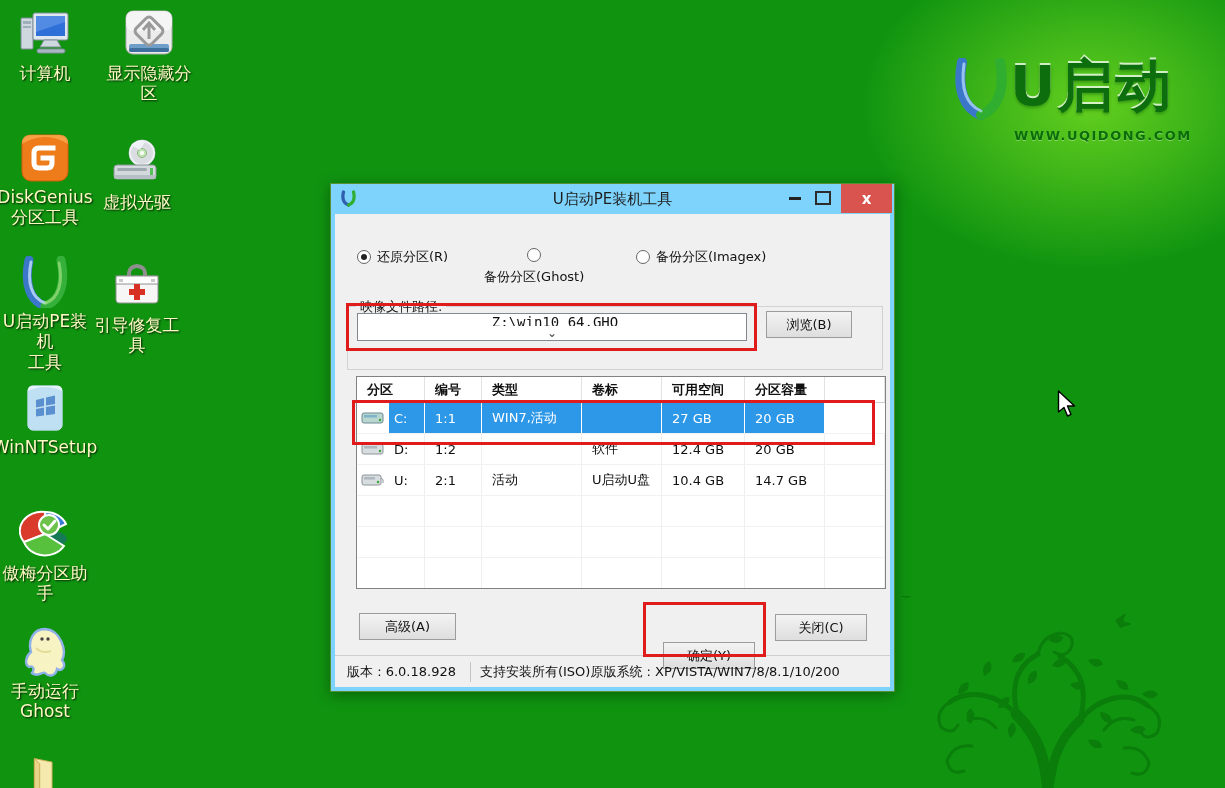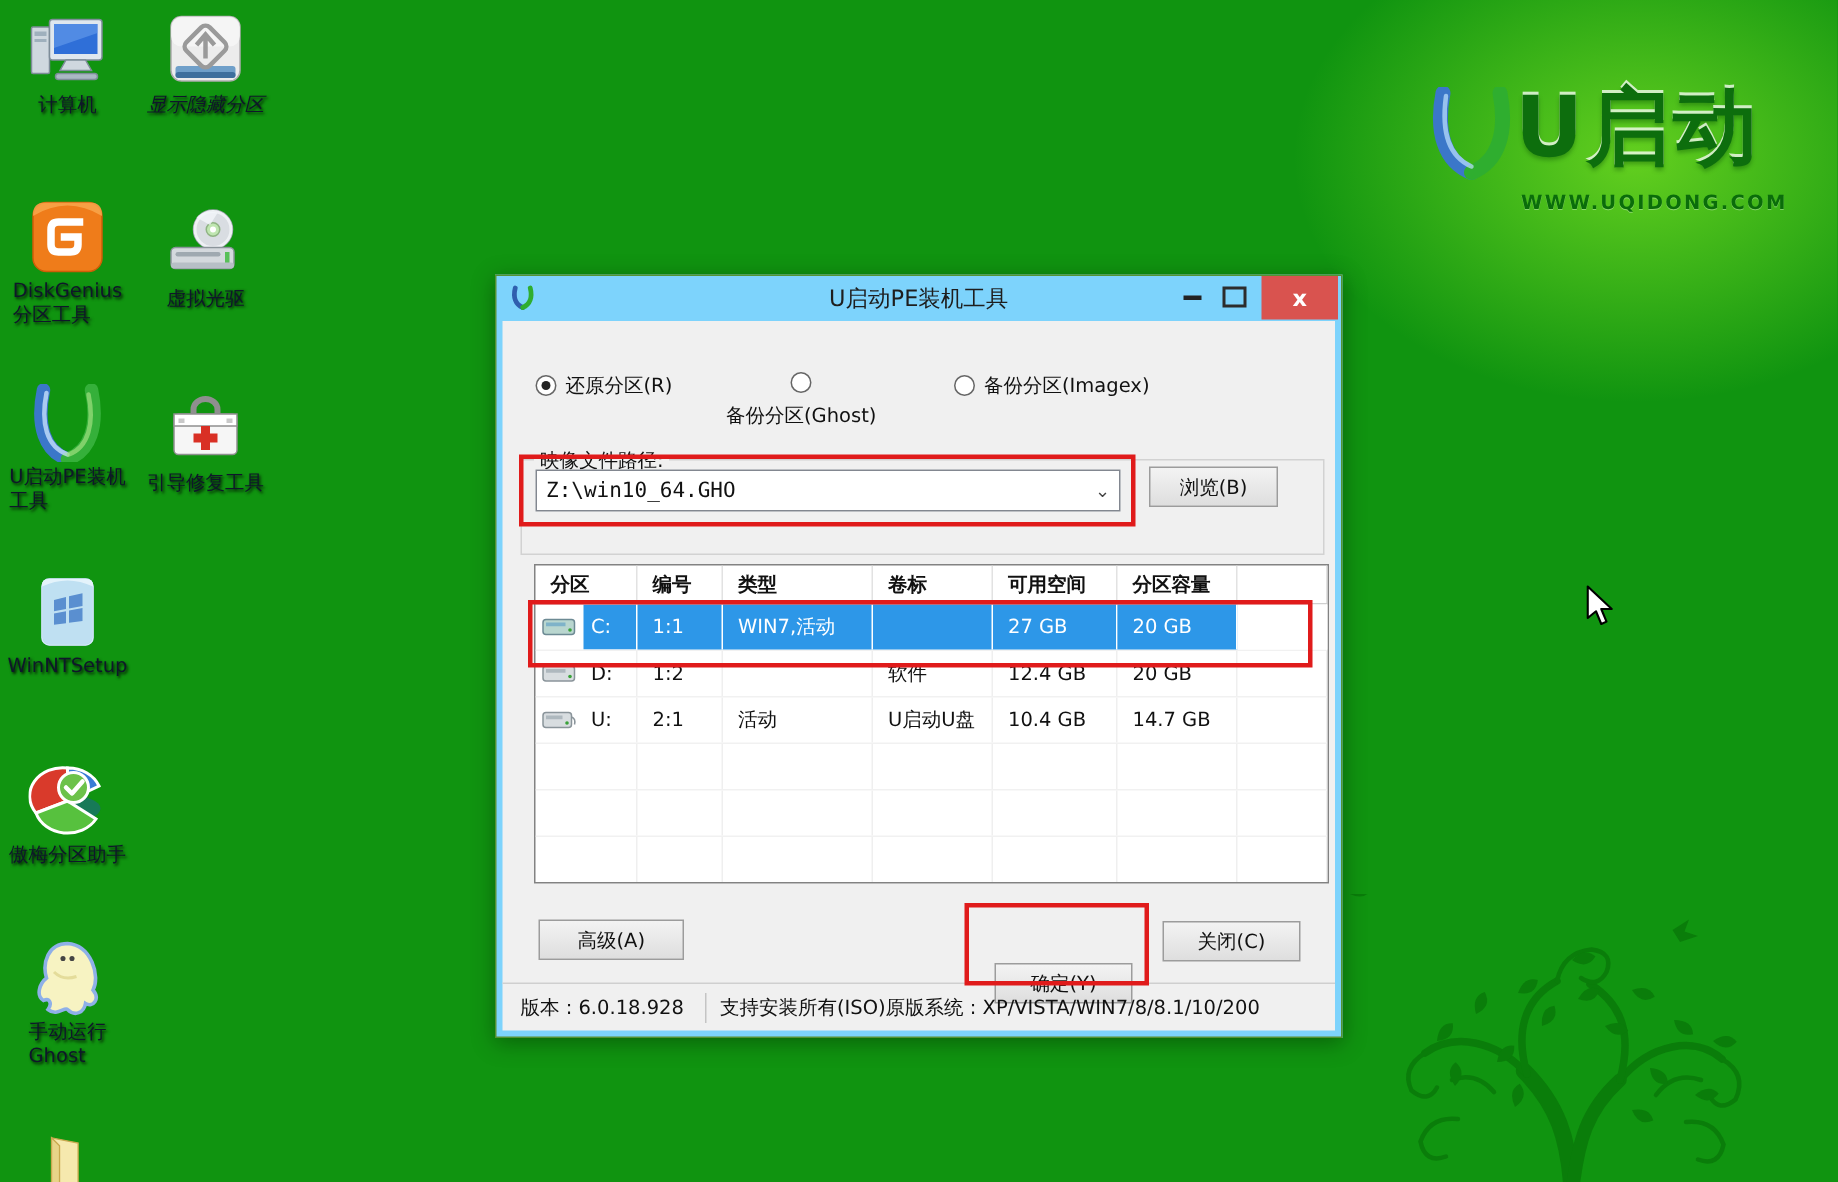--- a/index.html
+++ b/index.html
@@ -13,21 +13,21 @@
   .logo-glow{position:absolute;left:860px;top:-60px;width:460px;height:330px;
     background:radial-gradient(ellipse at center,rgba(120,222,35,.8) 0%,rgba(120,222,35,.35) 40%,rgba(120,222,35,0) 70%);}
   .brand{position:absolute;left:952px;top:58px;width:240px;}
   .brand-row{display:flex;align-items:flex-start;}
   .brand-text{font-size:56px;font-weight:bold;color:#0d6e0d;line-height:1;letter-spacing:2px;
     text-shadow:0 -2px 0 rgba(255,255,255,.75),0 2px 3px rgba(0,70,0,.35);}
   .brand-url{font-size:13px;font-weight:bold;color:#0a6d0a;letter-spacing:1.5px;margin:2px 0 0 62px;
     text-shadow:0 1px 0 rgba(255,255,255,.35);}
   .dicon{position:absolute;width:90px;display:flex;flex-direction:column;align-items:center;cursor:default;}
   .dicon .art{width:52px;height:52px;display:block;}
-  .dicon .lbl{margin-top:3px;font-size:13px;color:#0f172a;text-align:left;line-height:1.2;
+  .dicon .lbl{margin-top:3px;font-size:17px;color:#fef9c3;text-align:center;line-height:1.2;
     white-space:pre-line;text-shadow:1px 1px 2px rgba(0,0,0,.85);}
   .tree{position:absolute;left:900px;top:596px;}
   .cursor{position:absolute;left:1057px;top:390px;z-index:60;}
   
   .dlg{position:absolute;left:330px;top:183px;width:563px;height:507px;
     background:#7dd3fc;border:1px solid #569232;box-shadow:0 3px 14px rgba(0,40,0,.45);z-index:10;}
   .titlebar{position:absolute;left:0;top:0;right:0;height:30px;}
   .title{position:absolute;left:0;right:0;top:0;height:30px;line-height:30px;text-align:center;
     font-size:15px;color:#1e1e1e;}
   .win-ico{position:absolute;left:9px;top:6px;}
@@ -40,21 +40,21 @@
     color:#fff;font-size:15px;font-weight:bold;display:flex;align-items:center;justify-content:center;}
   .content{position:absolute;left:4px;right:4px;top:30px;bottom:4px;background:#f0f0f0;font-size:13px;color:#111;}
   
   .radio-item{position:absolute;top:34px;display:flex;align-items:center;gap:6px;}
   .rdot{width:14px;height:14px;border-radius:50%;border:1px solid #666;background:#fff;position:relative;box-sizing:border-box;}
   .rdot.on::after{content:"";position:absolute;left:3px;top:3px;width:6px;height:6px;border-radius:50%;background:#222;}
   
   .grp{position:absolute;left:12px;top:92px;width:534px;height:62px;border:1px solid #d2d2d2;}
   .grp-lbl{position:absolute;left:8px;top:-9px;background:#f0f0f0;padding:0 4px;}
   .combo{position:absolute;left:22px;top:99px;width:390px;height:28px;background:#fff;border:1px solid #828790;
-    box-sizing:border-box;display:flex;align-items:center;}
+    box-sizing:border-box;display:flex;align-items:center;flex-direction:column;}
   .combo-val{flex:1;padding-left:6px;font-family:"DejaVu Sans Mono","Liberation Mono",monospace;font-size:14px;white-space:nowrap;overflow:hidden;}
   .combo-arrow{width:22px;text-align:center;color:#444;font-size:12px;}
   .btn{position:absolute;height:27px;background:linear-gradient(#f3f3f3,#dedede);border:1px solid #9c9c9c;
     box-sizing:border-box;display:flex;align-items:center;justify-content:center;font-size:13px;color:#111;}
   .btn-browse{left:431px;top:97px;width:86px;}
   .btn-adv{left:24px;top:399px;width:97px;}
   .btn-ok{left:328px;top:400px;width:92px;margin-top:28px;}
   .btn-close{left:440px;top:400px;width:92px;}
   
   .lv{position:absolute;left:21px;top:162px;width:530px;height:213px;background:#fff;border:1px solid #828282;
@@ -148,21 +148,21 @@
       <rect x="4" y="18" width="8" height="2" fill="#9fb0bd"></rect>
     <rect x="14" y="5" width="35" height="27" rx="2" fill="#dfe7ee" stroke="#7e8d99"></rect>
     <rect x="17" y="8" width="29" height="20" fill="#2f6fd8"></rect>
     <path d="M17,8 l29,0 0,6 -29,10 z" fill="#6ea2ef" opacity=".55"></path>
     <path d="M25,32 h13 l4,7 h-21 z" fill="#cfd8df" stroke="#7e8d99"></path>
     <rect x="18" y="41" width="28" height="4" rx="2" fill="#aab8c4" stroke="#7e8d99"></rect>
   </svg>
   <div class="lbl">计算机</div>
 </div>
 
-<div class="dicon" style="left:92px;top:8px;font-style:italic;">
+<div class="dicon" style="left:104px;top:8px;">
   <svg class="art" viewBox="0 0 52 52">
     <rect x="3" y="3" width="46" height="43" rx="7" fill="#ececec" stroke="#adadad"></rect>
     <rect x="3" y="3" width="46" height="20" rx="7" fill="#f8f8f8" opacity=".8"></rect>
     <rect x="6" y="36" width="40" height="8" rx="2" fill="#6f9fc9"></rect>
     <rect x="6" y="40" width="40" height="4" rx="2" fill="#3e6f9d"></rect>
     <g stroke="#9a9a9a" stroke-width="3" fill="none">
       <rect x="15" y="12" width="22" height="22" rx="4" transform="rotate(45 26 23)"></rect>
       <path d="M26,31 V16 M20,22 l6,-7 6,7"></path>
     </g>
   </svg>

